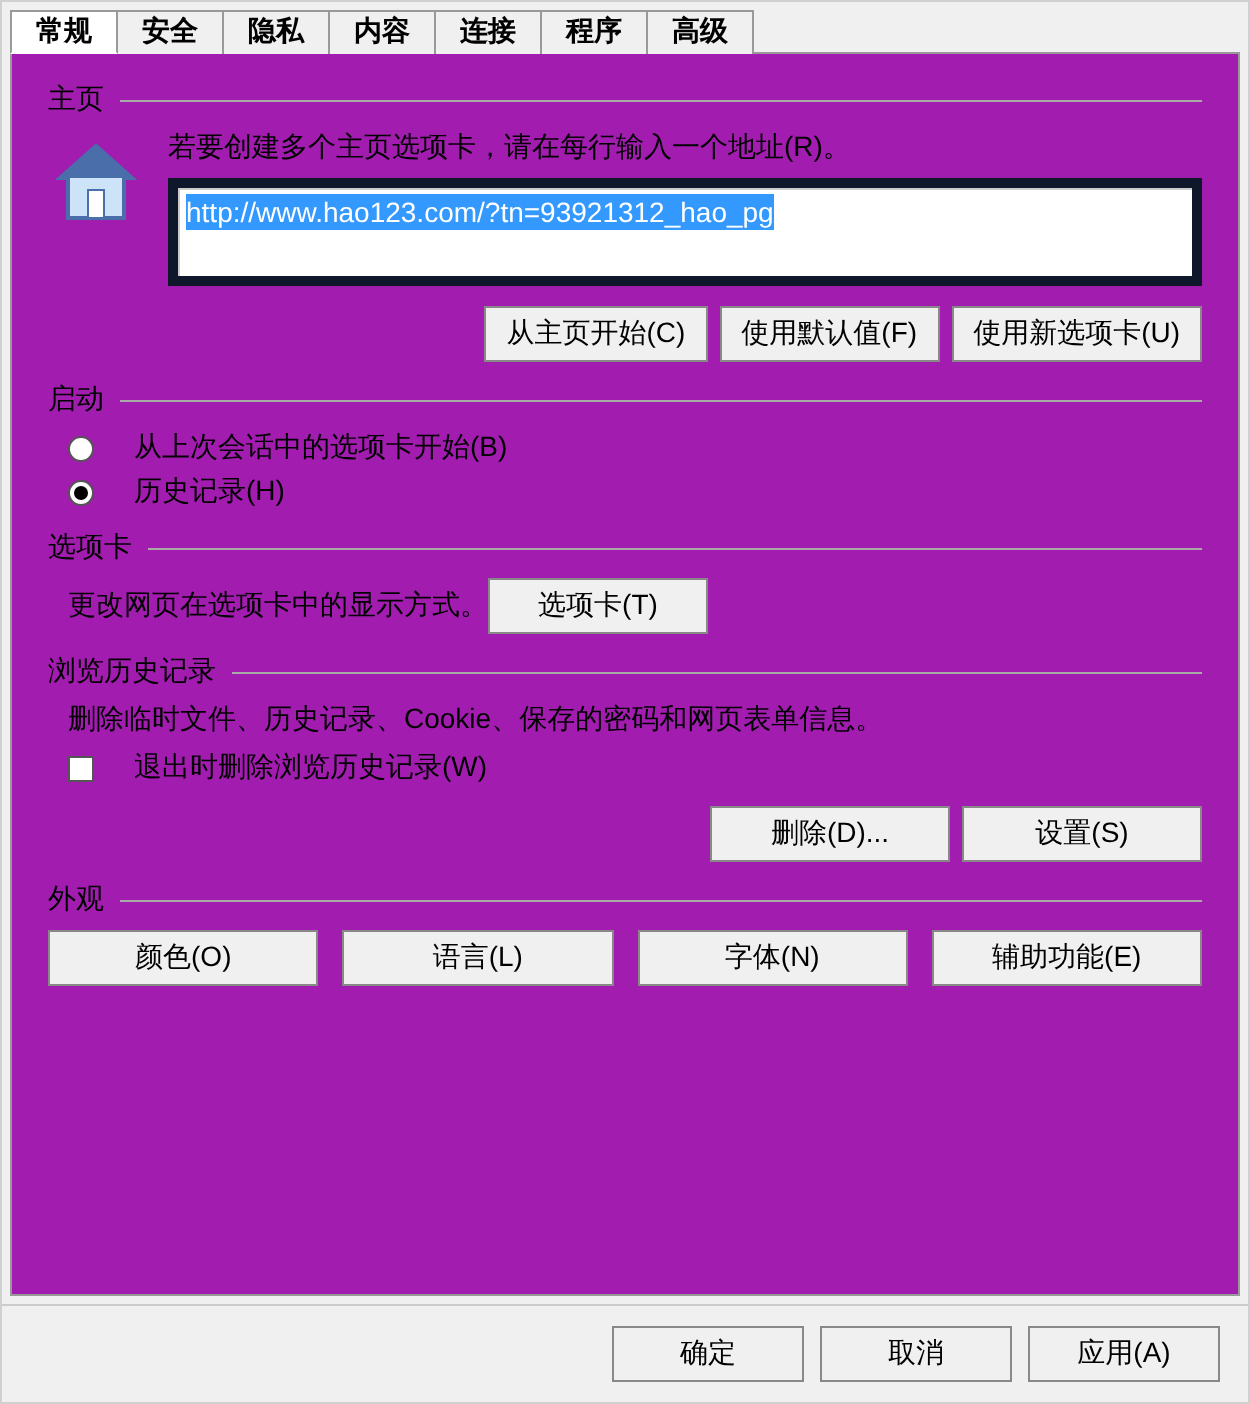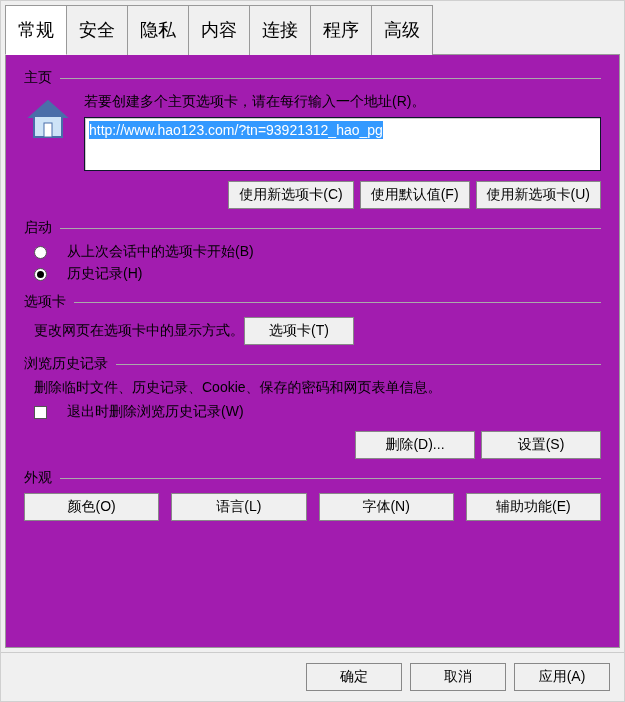--- a/index.html
+++ b/index.html
@@ -18,28 +18,29 @@
     height: 702px;
     display: flex;
     flex-direction: column;
   }
   .tabrow {
     display: flex;
     padding: 4px 4px 0 4px;
     background: #f0f0f0;
   }
   .tab {
-    padding: 12px 12px;
+    padding: 1px 12px;
     border: 1px solid #999;
     border-bottom: none;
     background: #f0f0f0;
     margin-right: -1px;
     cursor: pointer;
     position: relative;
-    font-size: 18px;
+    font-size: 14px;
+    font-weight: bold;
   }
   .tab.active {
     background: #fff;
     z-index: 2;
     border-bottom: 1px solid #fff;
   }
   .panel {
     flex: 1;
     background: #a21caf;
     border: 1px solid #999;
@@ -78,21 +79,21 @@
   .home-body {
     flex: 1;
   }
   .home-desc {
     font-size: 14px;
     margin-bottom: 6px;
   }
   .urlbox {
     width: 100%;
     height: 54px;
-    border: 1px solid #0f172a;
+    border: 5px solid #0f172a;
     box-shadow: inset 1px 1px 0 #ccc;
     background: #fff;
     padding: 4px;
     font-size: 14px;
     overflow: hidden;
   }
   .url-sel {
     background: #3399ff;
     color: #fff;
     padding: 1px 0;
@@ -206,21 +207,21 @@
           <rect x="20" y="26" width="8" height="14" fill="#fff" stroke="#4a6ea9" stroke-width="1"></rect>
         </svg>
         <div class="home-body">
           <div class="home-desc">若要创建多个主页选项卡，请在每行输入一个地址(R)。</div>
           <div class="urlbox">
             <span class="url-sel">http://www.hao123.com/?tn=93921312_hao_pg</span>
           </div>
         </div>
       </div>
       <div class="btnrow">
-        <button class="btn">使用新选项卡(C)</button>
+        <button class="btn">从主页开始(C)</button>
         <button class="btn">使用默认值(F)</button>
         <button class="btn">使用新选项卡(U)</button>
       </div>
     </div>
 
     <div class="group">
       <div class="group-header">
         <span class="group-label">启动</span>
         <span class="group-line"></span>
       </div>

